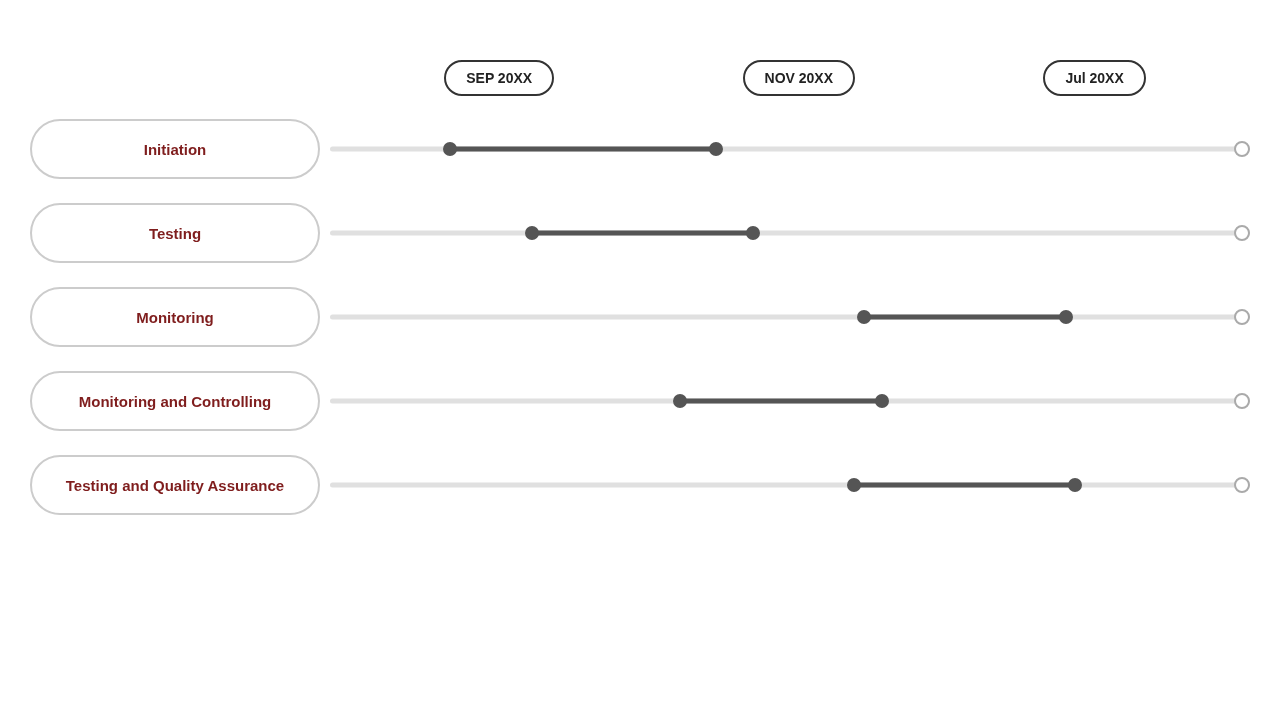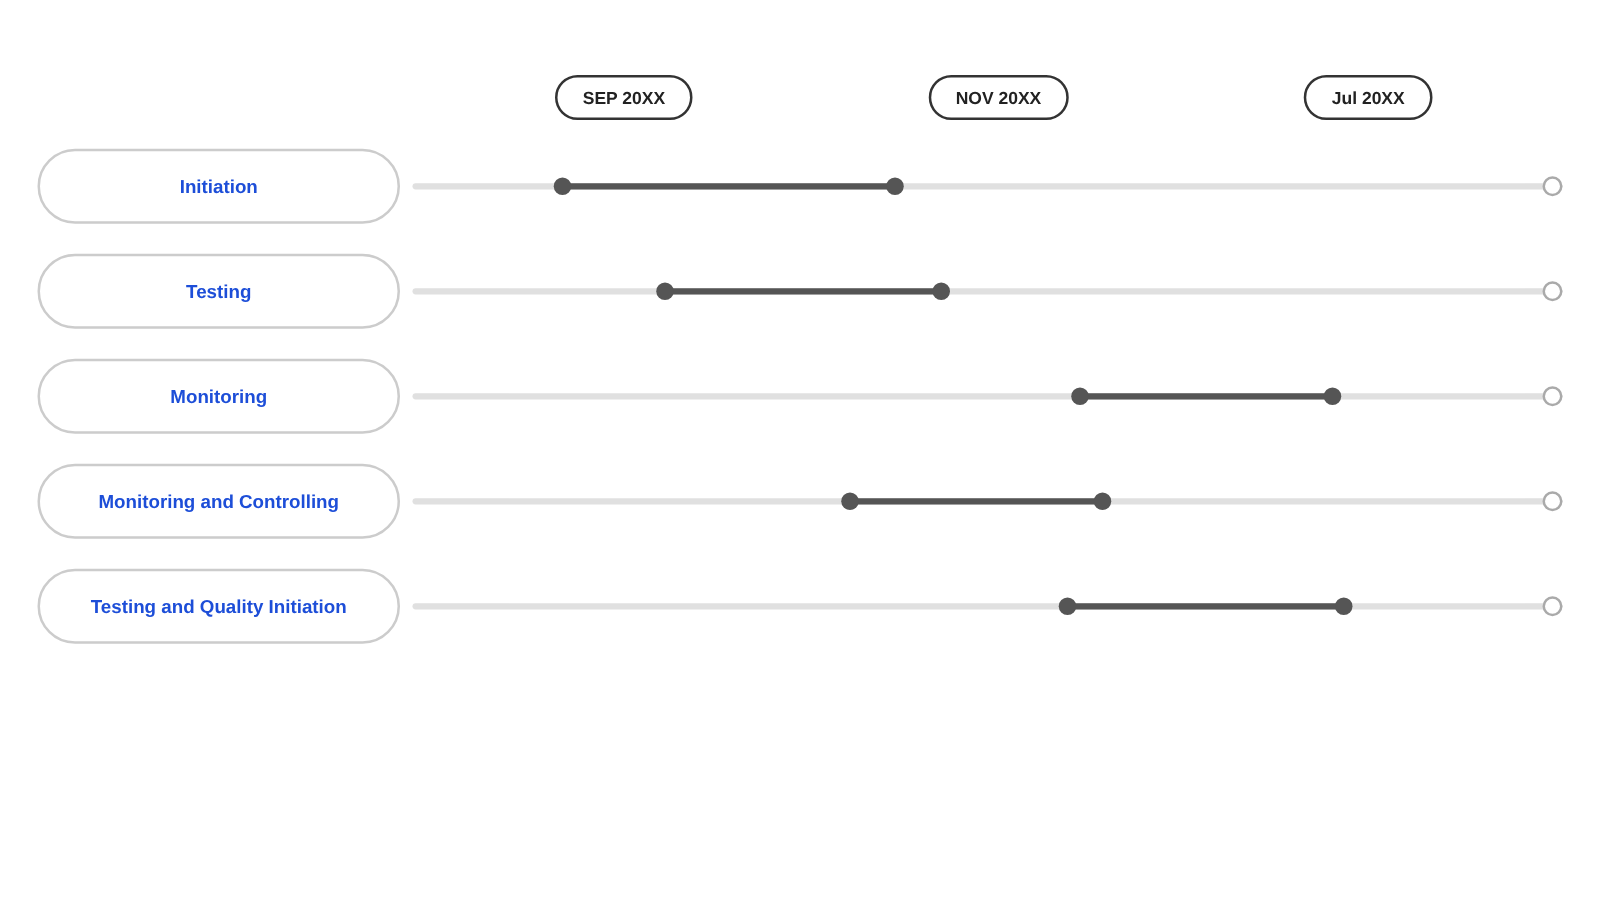--- a/index.html
+++ b/index.html
@@ -63,21 +63,21 @@
     }
 
     .row-label {
       width: 290px;
       min-width: 290px;
       border: 2px solid #ccc;
       border-radius: 50px;
       padding: 14px 20px;
       font-size: 15px;
       font-weight: 700;
-      color: #1d4ed8;
+      color: #7f1d1d;
       text-align: center;
       background: #fff;
       display: flex;
       align-items: center;
       justify-content: center;
       height: 60px;
     }
 
     .row-track {
       flex: 1;
@@ -184,21 +184,21 @@
         <div class="row-label">Monitoring and Controlling</div>
         <div class="row-track">
           <div class="track-line"></div>
           <div class="bar-segment" style="left: 38%; width: 22%;"></div>
           <div class="dot" style="left: 38%;"></div>
           <div class="dot" style="left: 60%;"></div>
           <div class="end-circle"></div>
         </div>
       </div>
       <div class="gantt-row">
-        <div class="row-label">Testing and Quality Initiation</div>
+        <div class="row-label">Testing and Quality Assurance</div>
         <div class="row-track">
           <div class="track-line"></div>
           <div class="bar-segment" style="left: 57%; width: 24%;"></div>
           <div class="dot" style="left: 57%;"></div>
           <div class="dot" style="left: 81%;"></div>
           <div class="end-circle"></div>
         </div>
       </div>
     </div>
 

